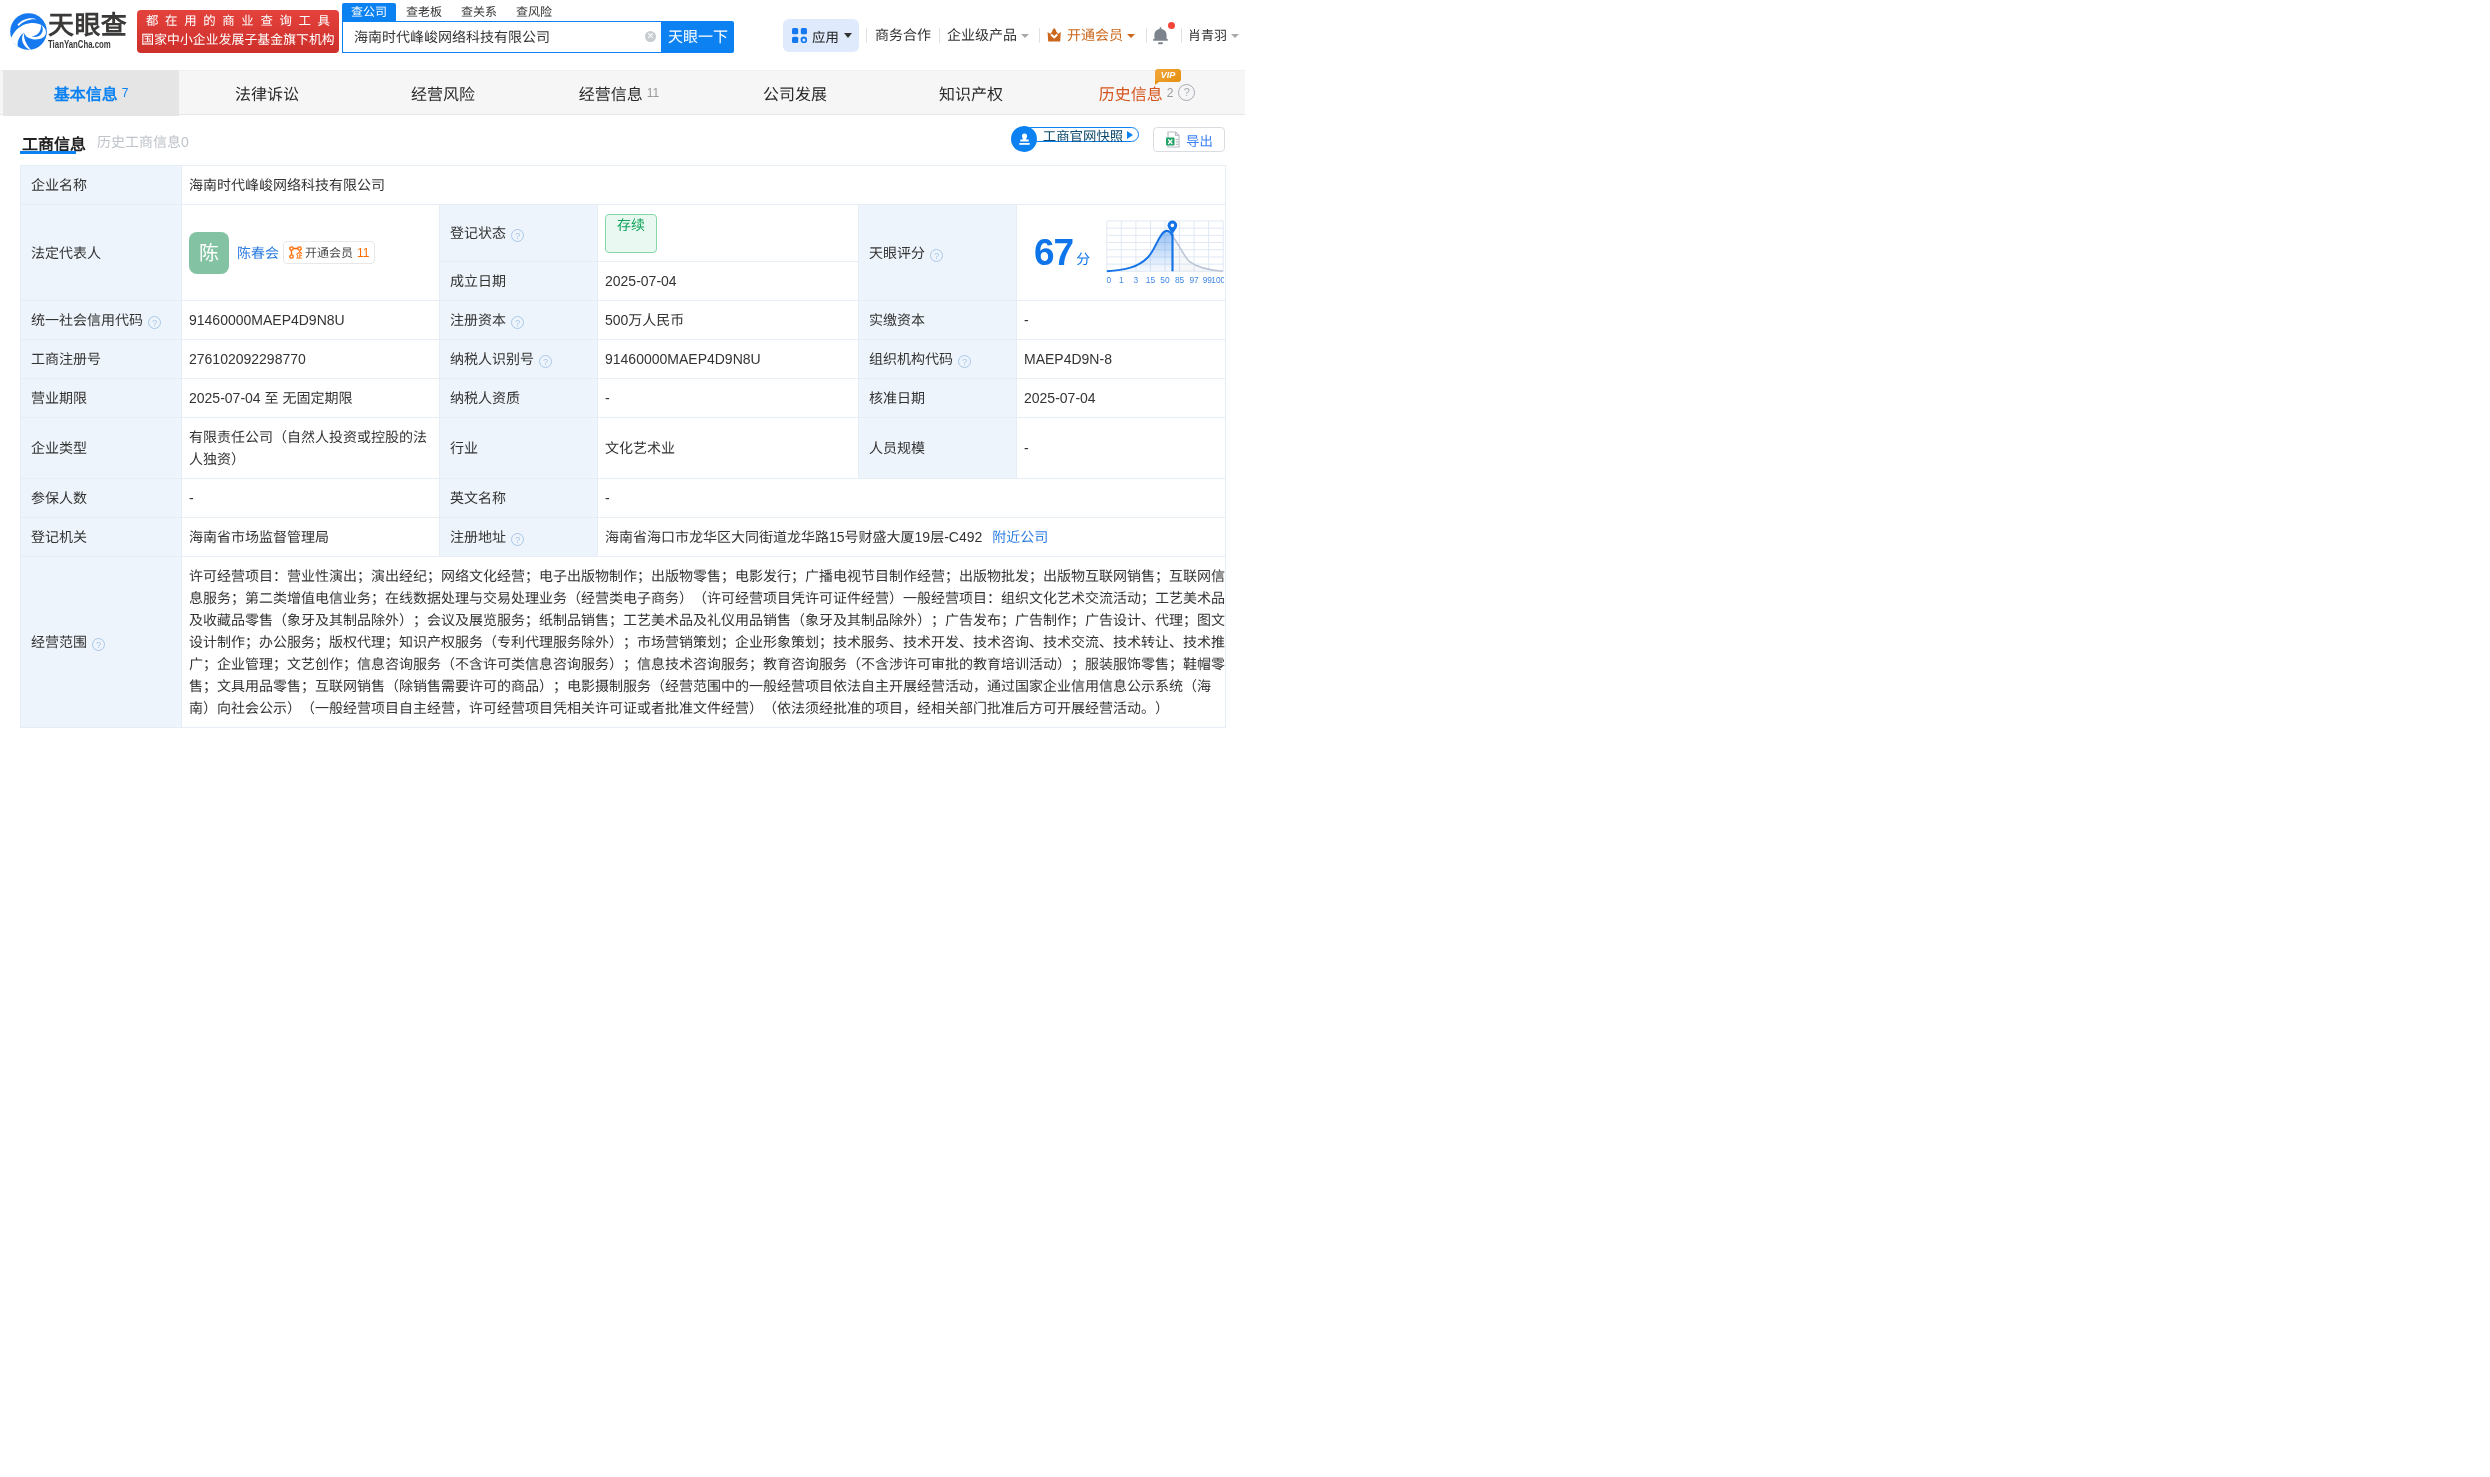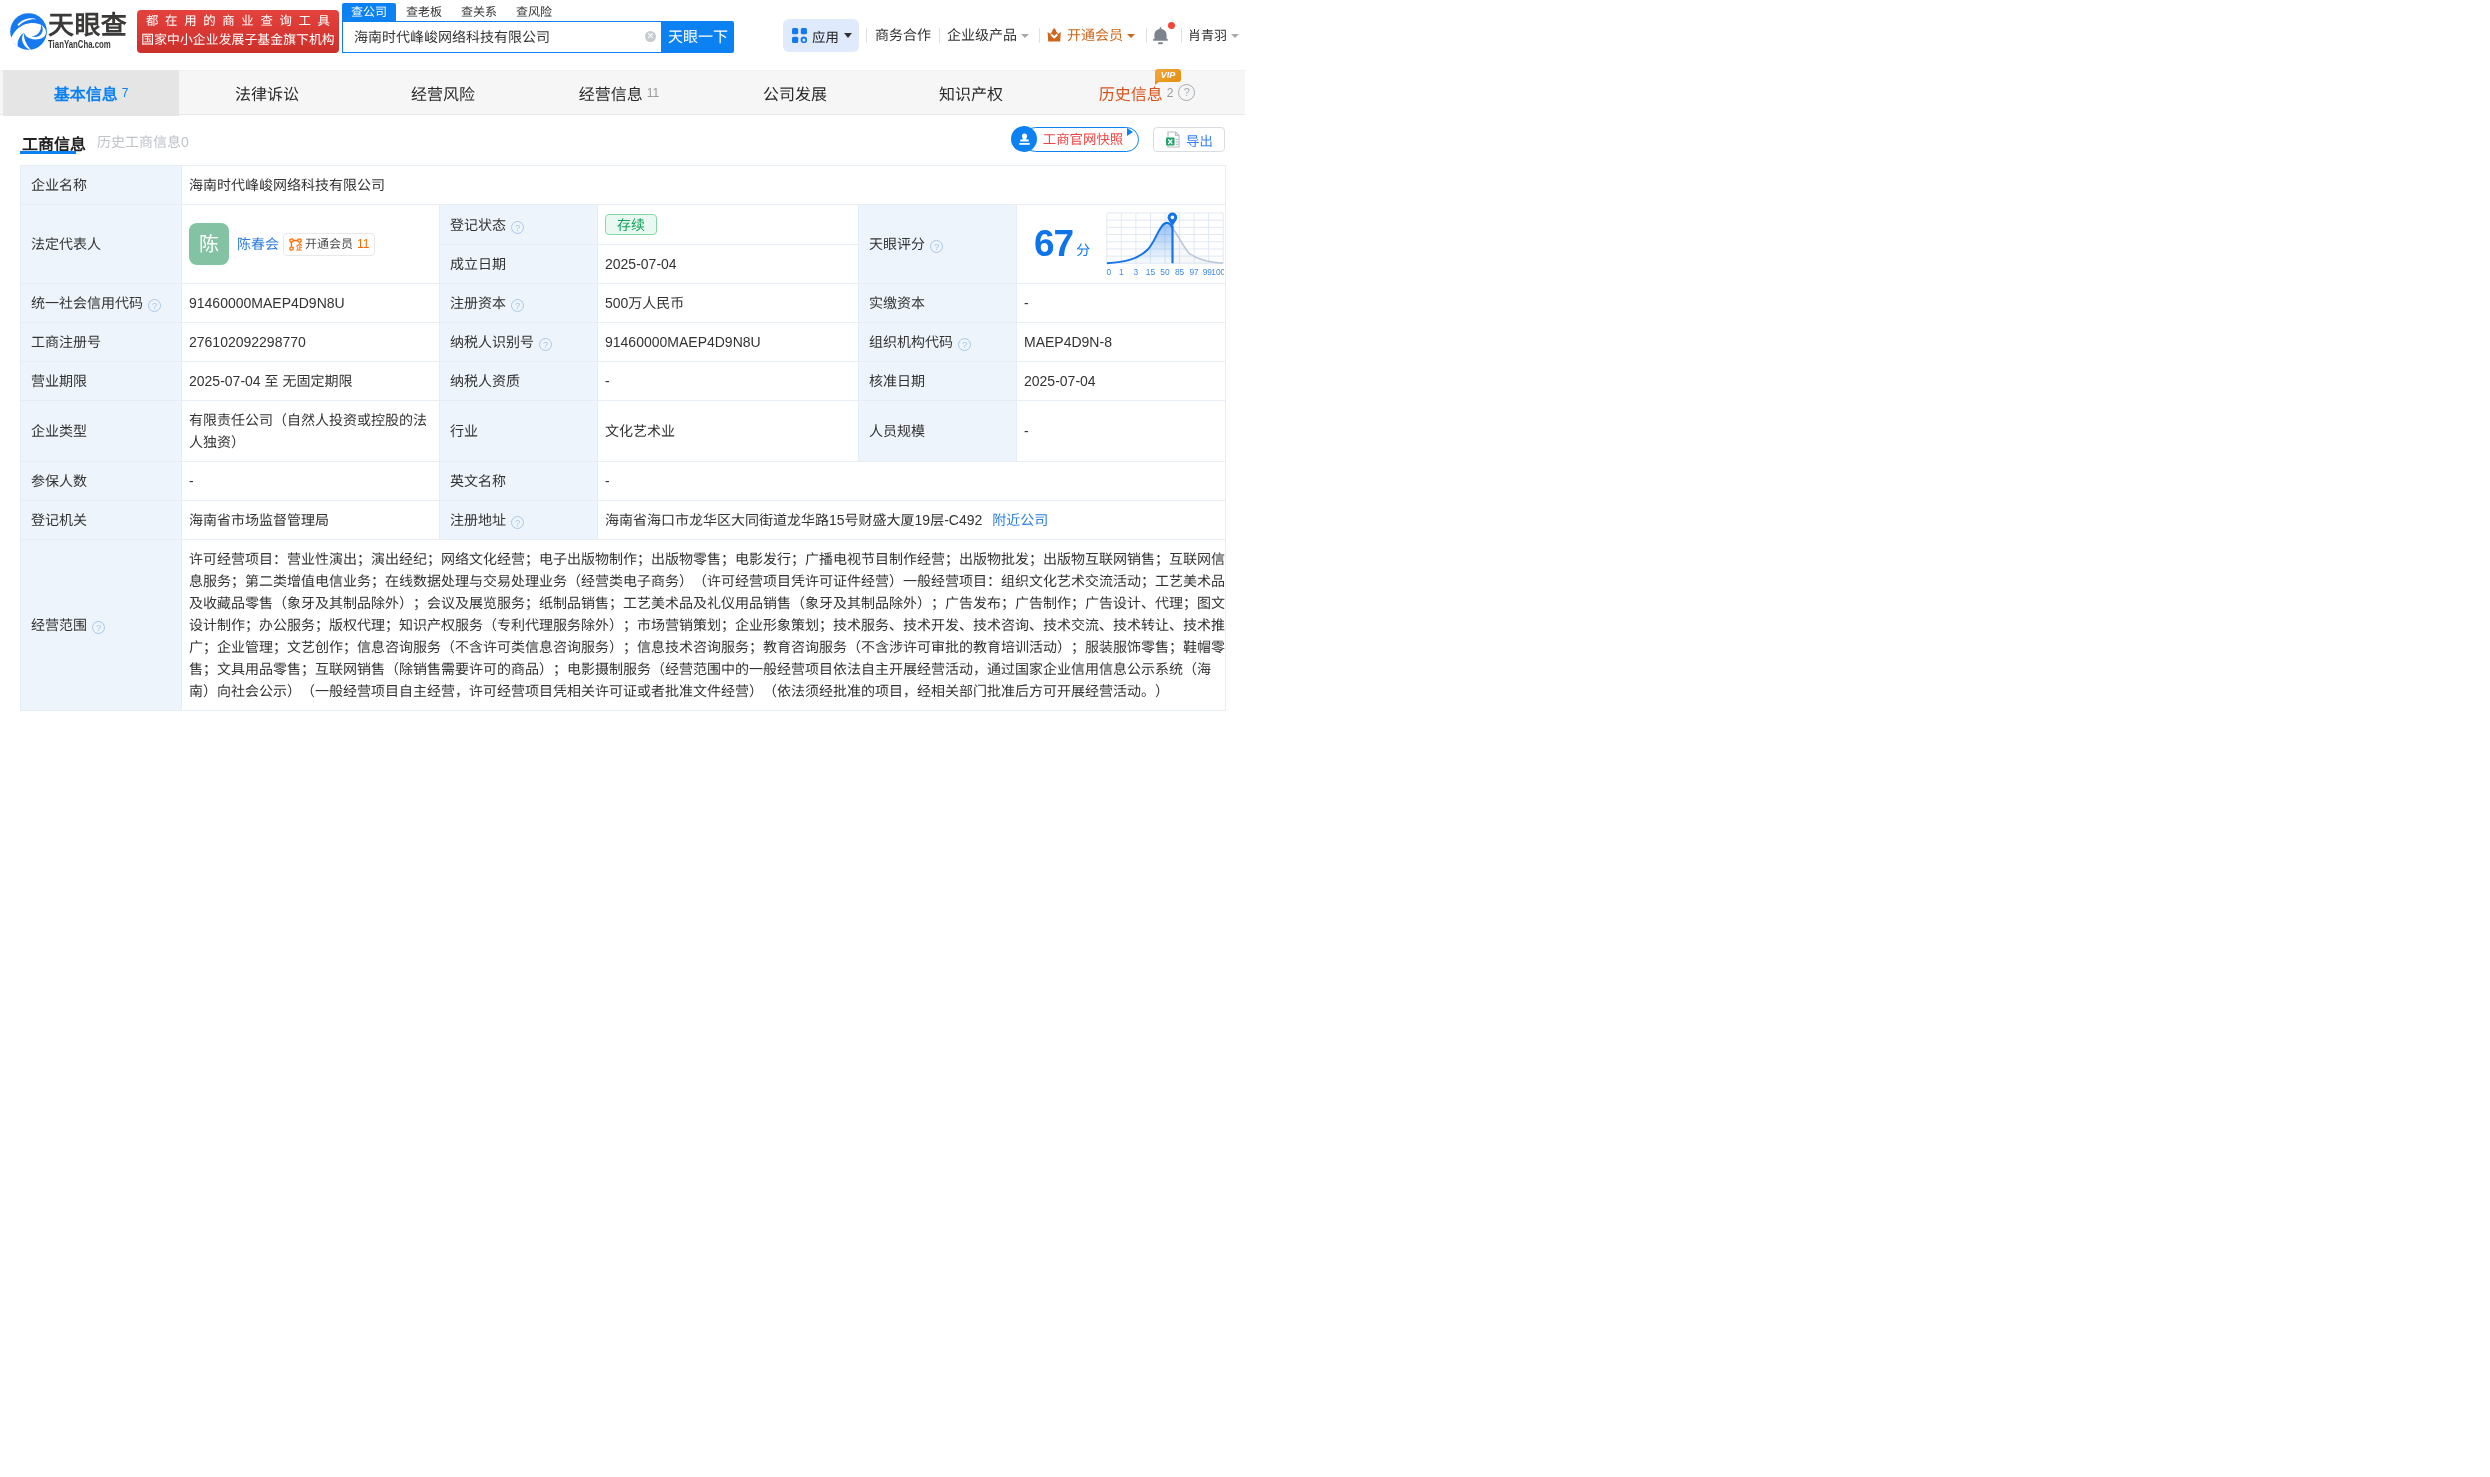--- a/index.html
+++ b/index.html
@@ -35,37 +35,37 @@
 .ntab.act{background:#e5e5e5;height:46px;color:#0c82f2;font-weight:700}
 .ncnt{font-size:12px;color:#0c82f2;margin-left:4px;font-weight:400}
 .ncnt2{font-size:12px;color:#999;margin-left:4px}
 .qgray{display:inline-block;width:17px;height:17px;border:1px solid #a6abb2;border-radius:50%;color:#a6abb2;font-size:11px;line-height:15px;text-align:center;margin-left:5px}
 .vip{position:absolute;left:1155px;top:69px;width:26px;height:13px;background:linear-gradient(135deg,#f3a63b,#e49110);border-radius:3px 3px 3px 0;color:#fff;font-size:9px;font-weight:700;font-style:italic;text-align:center;line-height:13px}
 .vip:after{content:"";position:absolute;left:0;top:12.4px;border-left:5px solid #e49110;border-bottom:4px solid transparent}
 
 .subtab1{position:absolute;left:22px;top:131px;font-size:16px;font-weight:700;color:#222}
 .subtab-line{position:absolute;left:20px;top:151px;width:56px;height:3px;background:#0c82f2}
 .subtab2{position:absolute;left:97px;top:131px;font-size:14px;color:#bfc4ca}
-.snapbtn{position:absolute;left:1023px;top:127px;width:116px;height:25px;border:1px solid #0c82f2;border-radius:13px;color:#ef4444;font-size:13.4px;background:#fff;white-space:nowrap;display:flex;justify-content:center;padding-left:14px}
+.snapbtn{position:absolute;left:1023px;top:127px;width:116px;height:15px;border:1px solid #0c82f2;border-radius:13px;color:#0c4a6e;font-size:13.4px;background:#fff;white-space:nowrap;display:flex;align-items:center;justify-content:center;padding-left:14px}
 .snapcircle{position:absolute;left:1011px;top:126px;width:26px;height:26px;border-radius:50%;background:#0c82f2}
 .tri{display:inline-block;width:0;height:0;border-top:4.5px solid transparent;border-bottom:4.5px solid transparent;border-left:6px solid #0c82f2;margin-left:4px}
 .exportbtn{position:absolute;left:1153px;top:127px;width:72px;height:25px;border:1px solid #d9dde2;border-radius:4px;background:#fff;font-size:13.4px;color:#3b82f6;display:flex;align-items:center;justify-content:center}
 
 table.info{position:absolute;left:20px;top:165px;width:1205px;border-collapse:collapse;table-layout:fixed;font-size:14px}
 table.info td{border:1px solid #e6edf5;line-height:22px;vertical-align:middle;overflow:hidden}
 td.lb{background:#eef4fb;padding:8px 6px 8px 10px}
 td.vl{padding:8px 7px}
 .qi{display:inline-block;width:13px;height:13px;border:1px solid #a9c7e9;border-radius:50%;color:#a9c7e9;font-size:9.4px;line-height:12px;text-align:center;margin-left:5px;vertical-align:-1px}
 .h38{height:39px}
 .avatar{width:40px;height:42px;border-radius:8px;background:#83c3a3;color:#fff;font-size:20px;text-align:center;line-height:42px;display:inline-block;vertical-align:middle}
 .pname{color:#2e7de0;font-size:14px;margin-left:8px;vertical-align:middle}
 .reltag{display:inline-flex;align-items:center;height:23px;border:1px solid #e8e8e8;border-radius:4px;margin-left:4px;padding:0 5px;vertical-align:middle;background:#fff}
 .reltag .tx{font-size:12px;color:#4a4a4a;margin-left:3px}
 .reltag .num{font-size:12px;color:#ff6a00;margin-left:4px}
-.cuntag{display:inline-block;height:21px;background:#e9f9f1;border:1px solid #86d7a8;border-radius:4px;color:#0fa35c;font-size:14px;line-height:21px;padding:0 11px;margin-top:1px}
+.cuntag{display:inline-block;height:39px;background:#e9f9f1;border:1px solid #86d7a8;border-radius:4px;color:#0fa35c;font-size:14px;line-height:21px;padding:0 11px;margin-top:1px}
 .score-wrap{display:flex;align-items:center;height:77px}
 .score{font-size:37px;font-weight:700;color:#0d74ea;margin-left:10px;letter-spacing:-1px}
 .fen{font-size:14px;color:#0d74ea;margin:12px 0 0 3px}
 .linkblue{color:#2e7de0}
 </style>
 </head>
 <body>
 <div id="page">
 
   <svg class="abs" style="left:10px;top:12px" width="38" height="39" viewBox="0 0 40 41">

